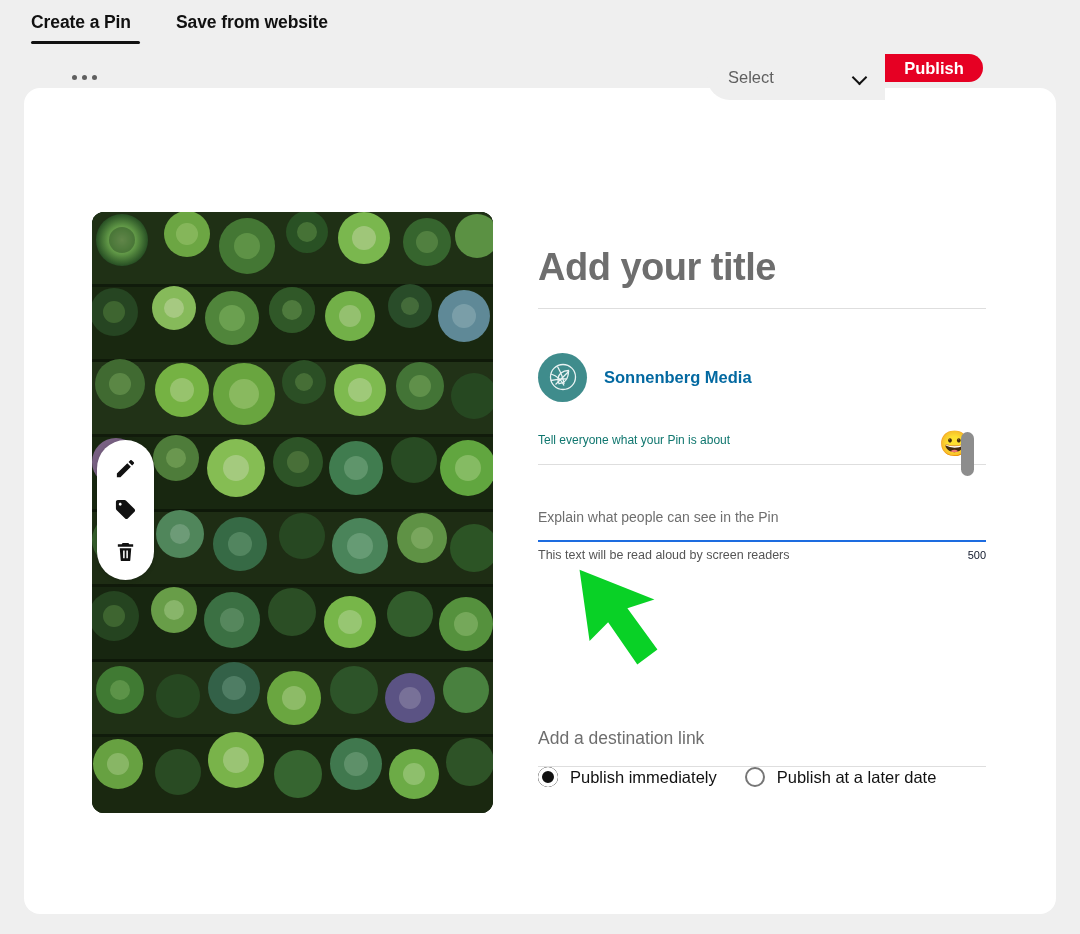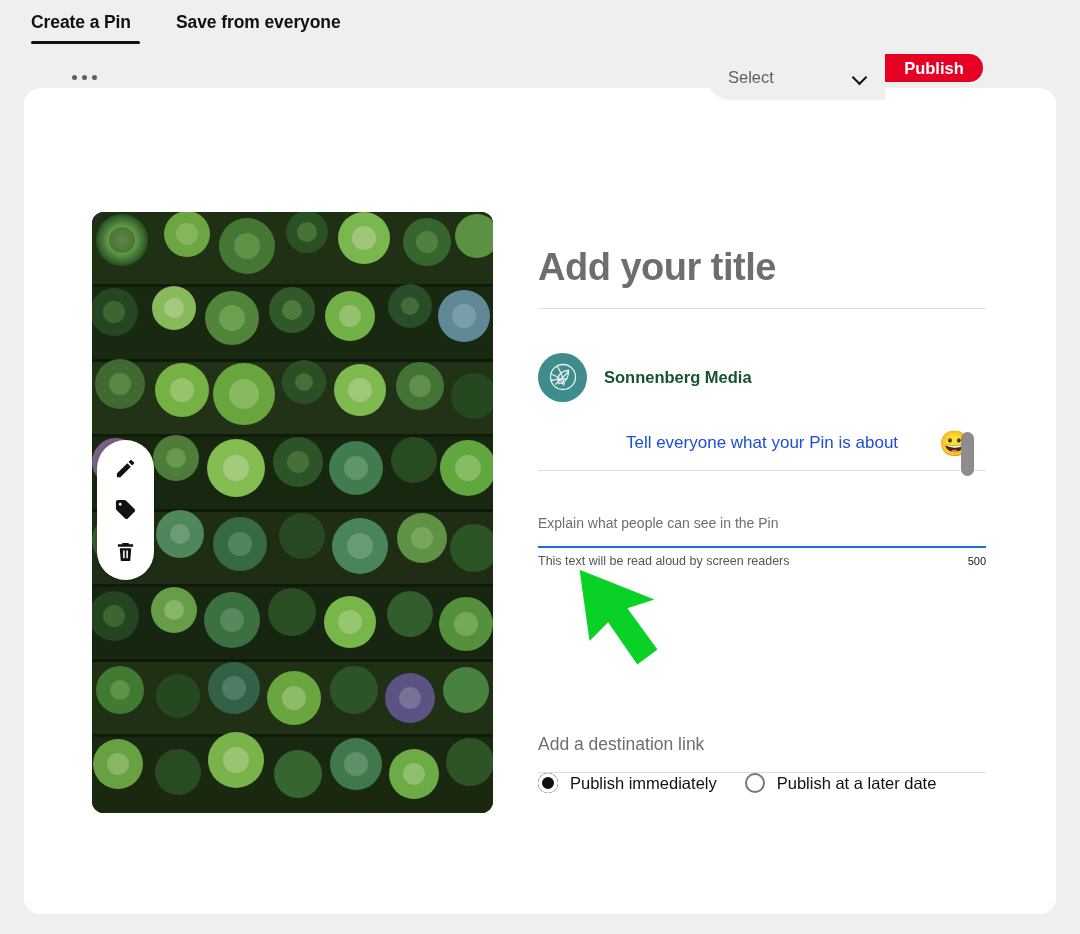--- a/index.html
+++ b/index.html
@@ -99,24 +99,24 @@
     font-size: 38px; font-weight: bold; color: #6e6e6e;
     letter-spacing: -0.5px; line-height: 1.18; padding-bottom: 18px;
   }
   .rule { height: 1px; background: #dedede; width: 448px; }
 
   .account { display: flex; align-items: center; gap: 17px; margin-top: 44px; }
   .avatar {
     width: 49px; height: 49px; border-radius: 50%; background: #3f8c8c;
     display: flex; align-items: center; justify-content: center; flex: 0 0 auto;
   }
-  .account-name { font-size: 16.5px; font-weight: bold; color: #14532d; }
+  .account-name { font-size: 16.5px; font-weight: bold; color: #0369a1; }
 
   .desc-field { margin-top: 31px; position: relative; }
-  .desc-ph { font-size: 17px; color: #1d4ed8; padding-bottom: 17px; text-align: center; }
+  .desc-ph { font-size: 12px; color: #0f766e; padding-bottom: 17px; }
   .emoji-btn {
     position: absolute; right: 17px; top: -5px; width: 30px; height: 30px;
     font-size: 25px; line-height: 30px; cursor: pointer; text-align: center;
   }
 
   .alt-field { margin-top: 44px; position: relative; }
   .alt-ph { font-size: 14px; color: #6e6e6e; padding-bottom: 15px; }
   .rule-focus { height: 2.5px; background: #1d6ce0; width: 448px; }
   .helper-row {
     display: flex; justify-content: space-between; align-items: baseline;
@@ -150,21 +150,21 @@
   .cursor-arrow { position: absolute; left: 578px; top: 558px; pointer-events: none; }
 </style>
 </head>
 <body>
 
 <div id="root">
 
   <div class="tabbar">
     <div class="tab t1">Create a Pin</div>
     <div class="tab-underline"></div>
-    <div class="tab t2">Save from everyone</div>
+    <div class="tab t2">Save from website</div>
   </div>
 
   <div class="card"></div>
 
   <div class="kebab">
     <i></i>
       <i></i>
       <i></i>
   </div>
 

